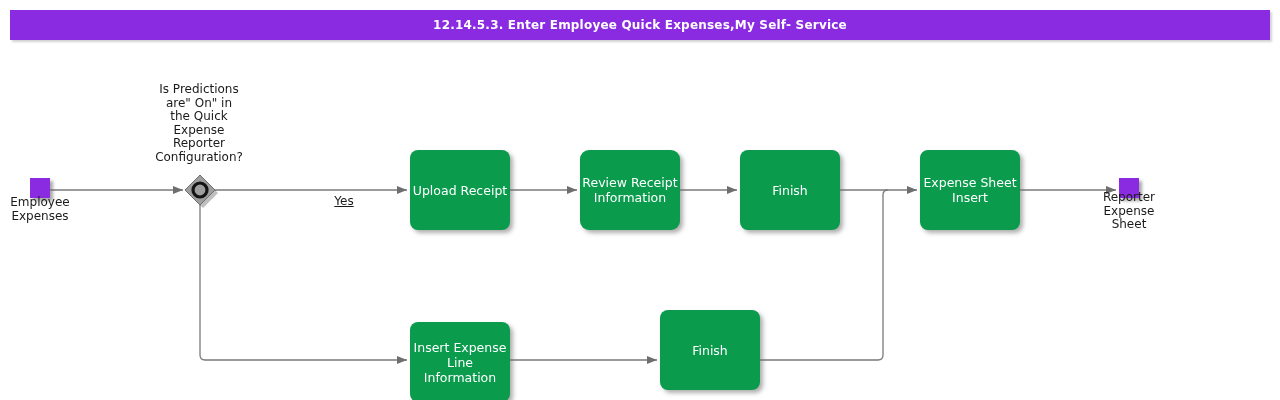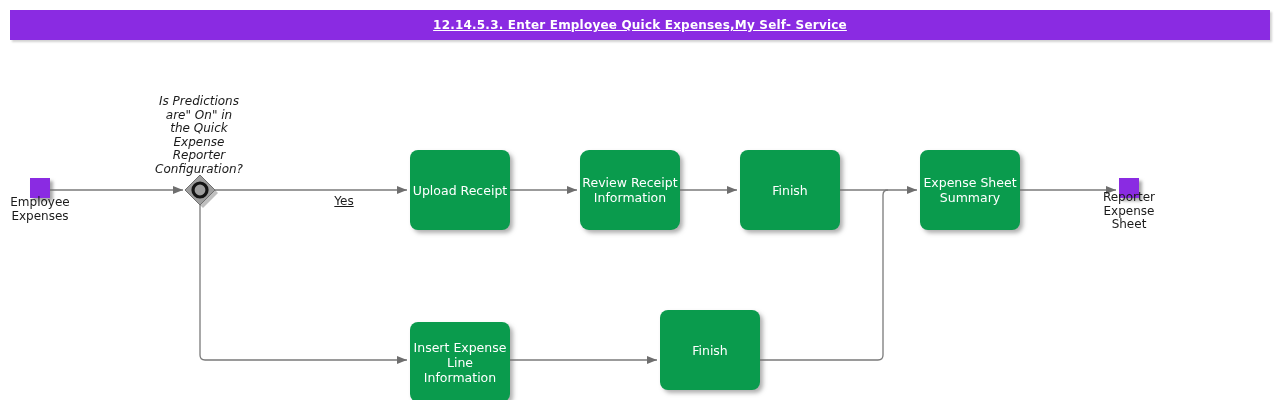--- a/index.html
+++ b/index.html
@@ -6,21 +6,21 @@
   .canvas{
     position:relative;width:1280px;height:400px;background:#ffffff;
     font-family:"DejaVu Sans","Liberation Sans",sans-serif;overflow:hidden;
   }
   .title-bar{
     position:absolute;left:10px;top:10px;width:1260px;height:30px;
     background:#8A2BE2;display:flex;align-items:center;justify-content:center;
     box-shadow:2px 2px 2px rgba(0,0,0,0.18);
   }
   .title-bar span{
-    color:#ffffff;font-size:12px;font-weight:bold;letter-spacing:.2px;text-decoration:underline;
+    color:#ffffff;font-size:12px;font-weight:bold;letter-spacing:.2px;
   }
   svg.wires{position:absolute;left:0;top:0;}
   .task{
     position:absolute;width:100px;height:80px;background:#0A9B4D;border-radius:8px;
     color:#ffffff;font-size:12.5px;line-height:15px;display:flex;align-items:center;
     justify-content:center;text-align:center;white-space:pre-line;
     box-shadow:3px 3px 4px rgba(110,110,110,0.55);
   }
   #node-upload{left:410px;top:150px;text-align:right;}
   #node-review{left:580px;top:150px;border-radius:9px;}
@@ -33,21 +33,21 @@
     box-shadow:3px 3px 3px rgba(110,110,110,0.6);
   }
   #start-square{left:30px;top:178px;}
   #end-square{left:1119px;top:178px;}
   .flow-label{
     position:absolute;color:#1a1a1a;font-size:12px;line-height:13.5px;
     text-align:center;white-space:pre-line;
   }
   #label-start{left:-6px;top:196px;width:92px;}
   #label-end{left:1084px;top:191px;width:90px;}
-  #label-decision{left:119px;top:95px;width:160px;font-style:italic;}
+  #label-decision{left:119px;top:83px;width:160px;}
   #label-yes{left:328px;top:195px;width:32px;text-decoration:underline;}
 </style>
 </head>
 <body>
 
 <div class="canvas">
 
   <div class="title-bar">
     <span>12.14.5.3. Enter Employee Quick Expenses,My Self- Service</span>
   </div>
@@ -93,21 +93,21 @@
   </div>
   <div class="task" id="node-review">
     <span>Review Receipt
 Information</span>
   </div>
   <div class="task" id="node-finish-top">
     <span>Finish</span>
   </div>
   <div class="task" id="node-summary">
     <span>Expense Sheet
-Summary</span>
+Insert</span>
   </div>
   <div class="task" id="node-insert">
     <span>Insert Expense
 Line Information</span>
   </div>
   <div class="task" id="node-finish-bottom">
     <span>Finish</span>
   </div>
 
   <div class="marker-square" id="end-square"></div>

